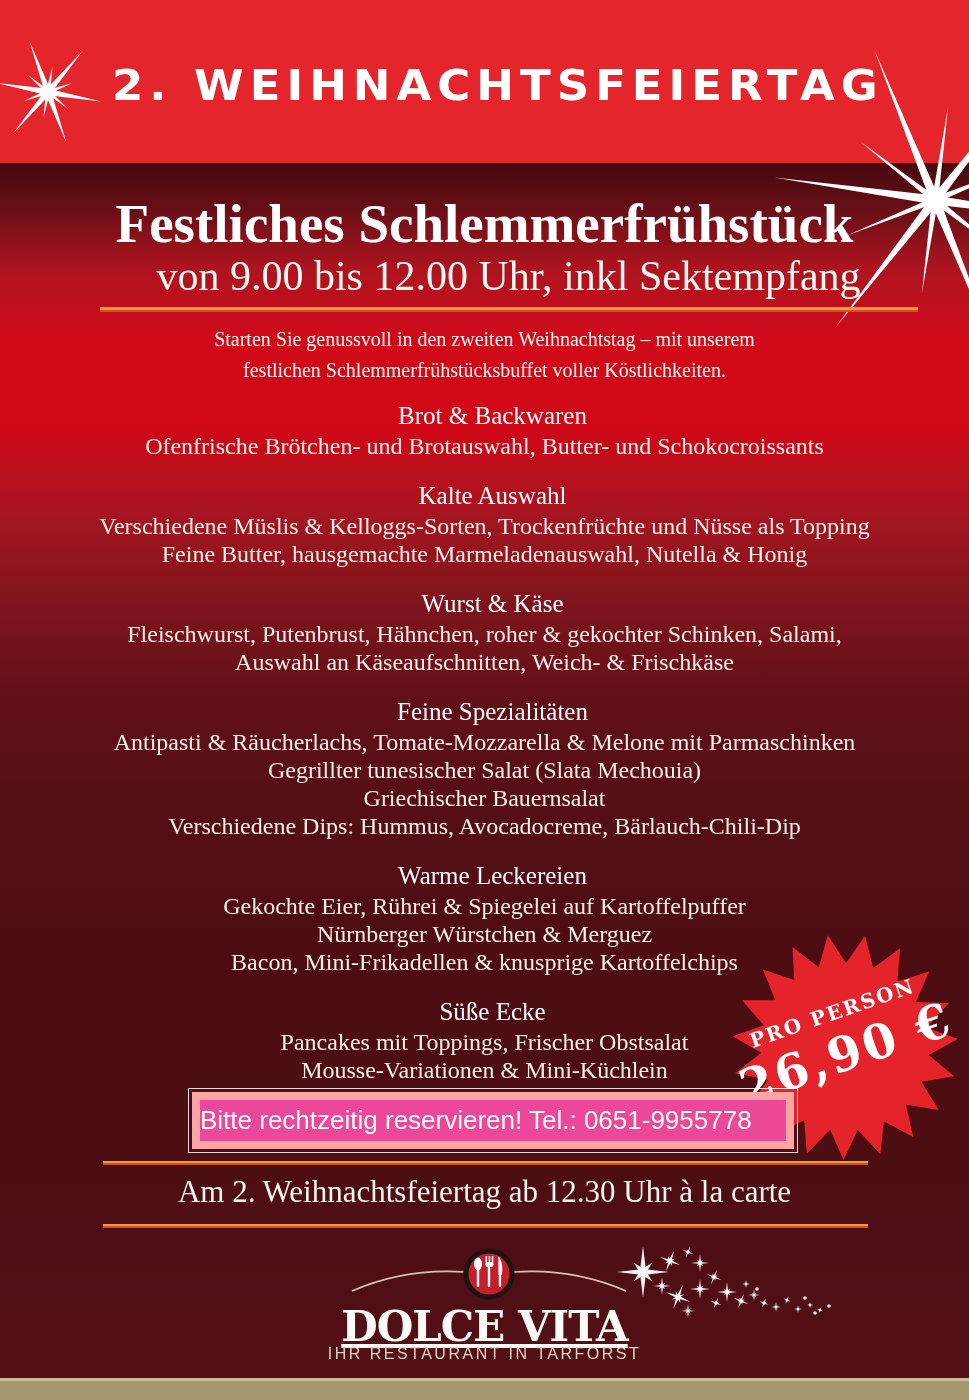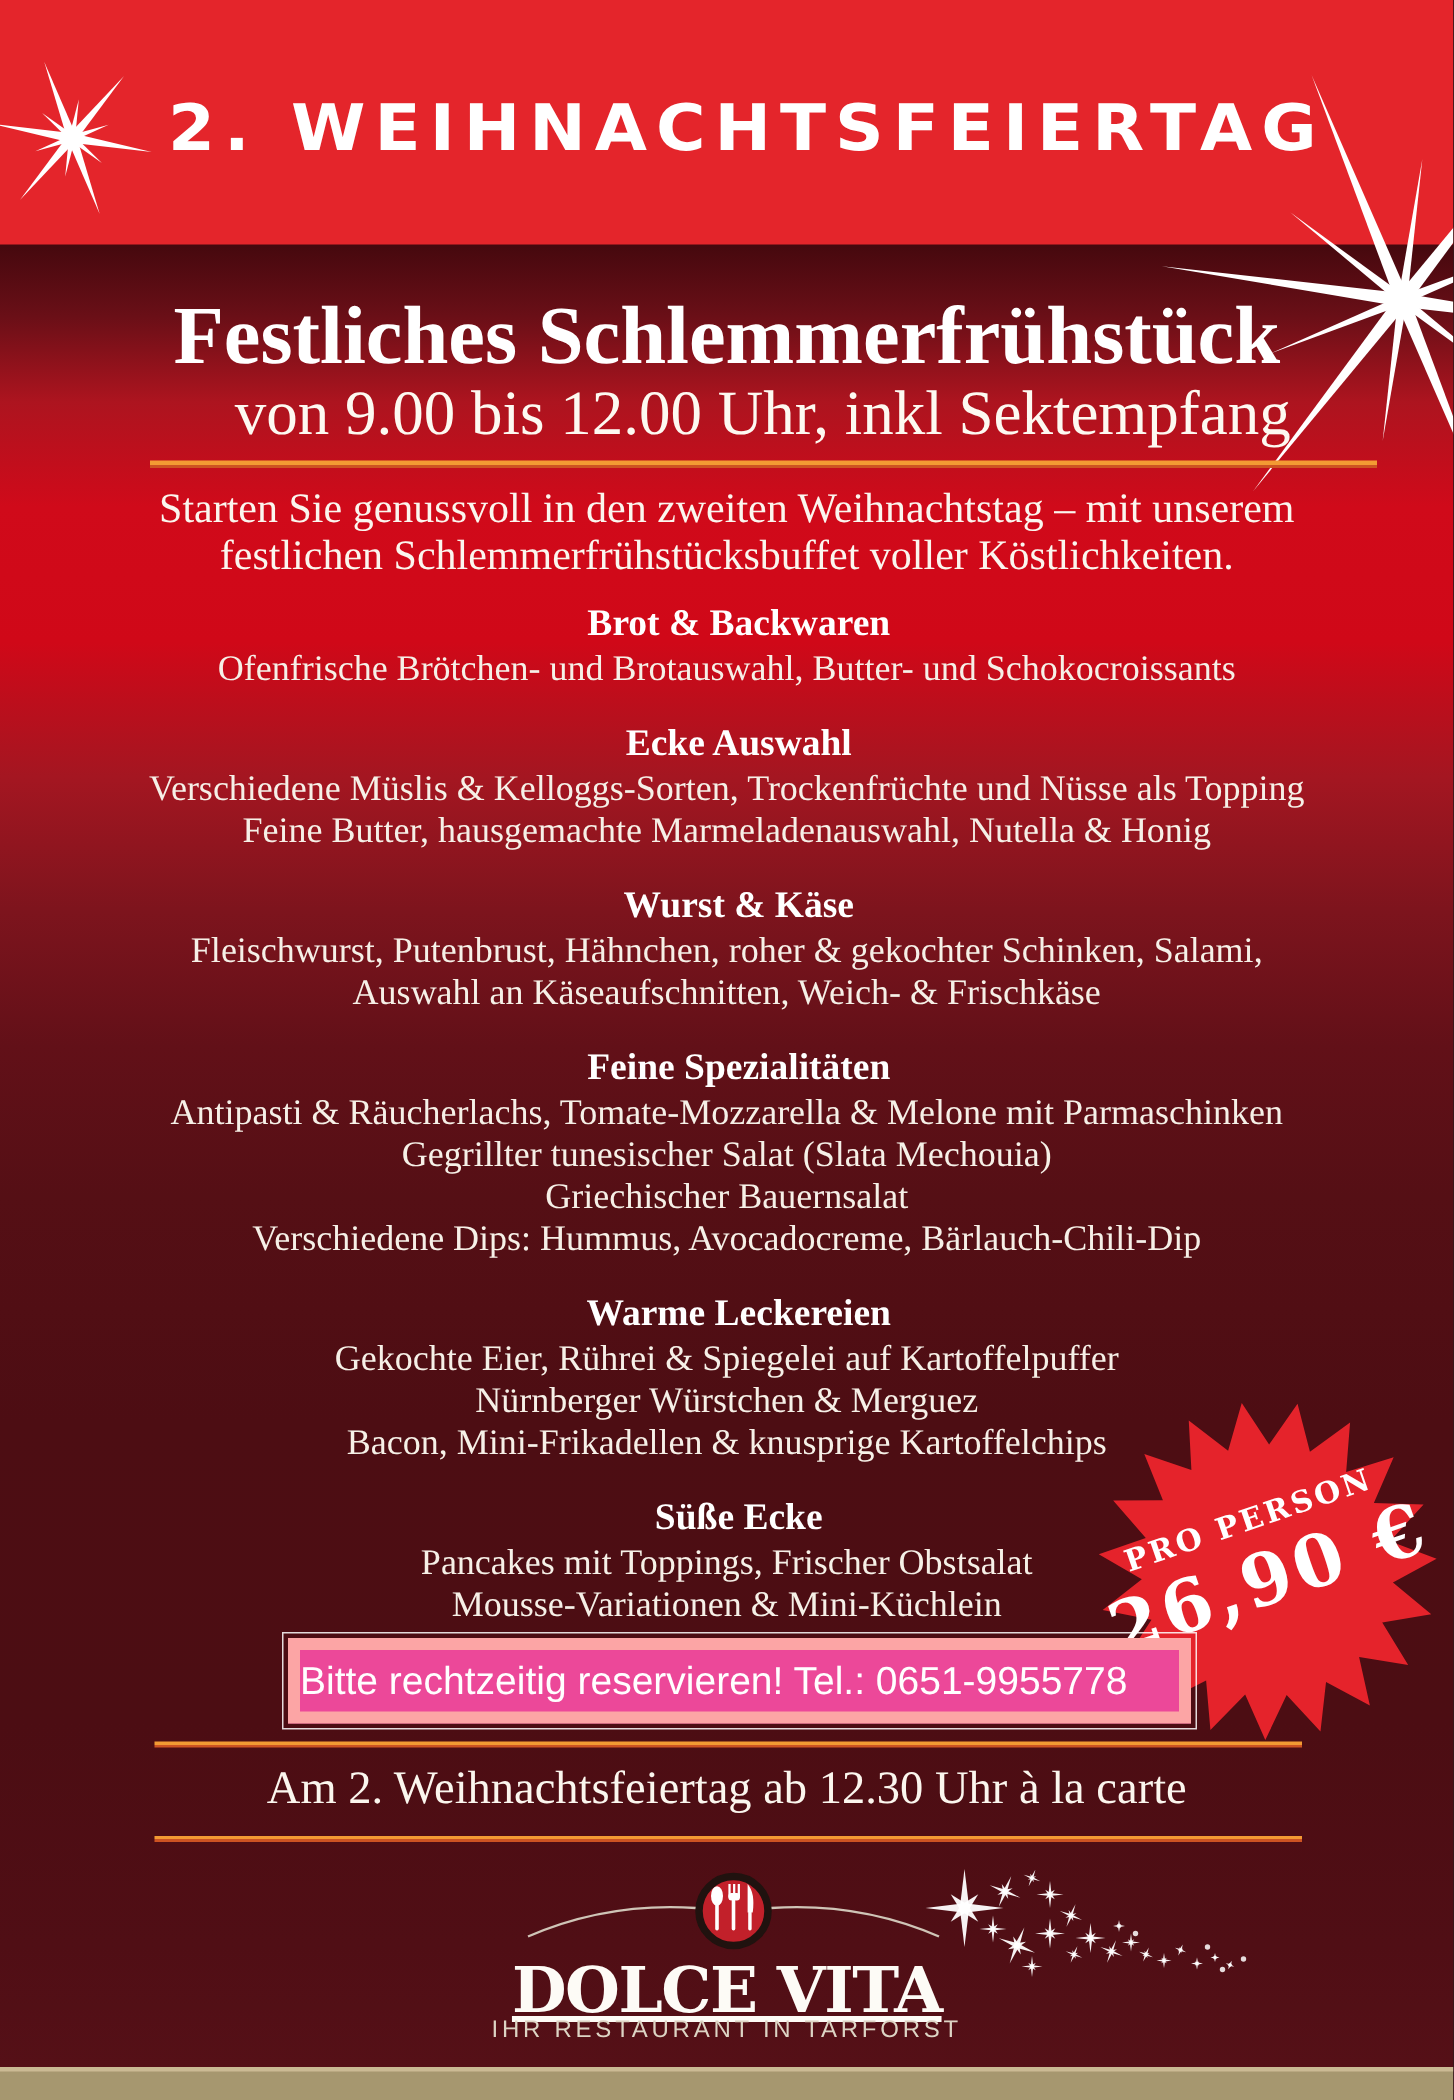--- a/index.html
+++ b/index.html
@@ -36,28 +36,28 @@
   .hero-subtitle{
     position:absolute;left:0;top:252px;width:969px;text-align:center;
     font-size:42px;color:#fdf9f1;font-weight:normal;margin-left:24px;
   }
   .rule{
     position:absolute;left:100px;top:307px;width:818px;height:5px;
     background:linear-gradient(180deg,#f39a33 0 55%,#cd5322 55% 100%);
   }
   .intro{
     position:absolute;left:0;top:324px;width:969px;text-align:center;
-    font-size:28px;line-height:31px;color:#fbf6ee;
+    font-size:20px;line-height:31px;color:#fbf6ee;
   }
   .menu{
     position:absolute;left:0;top:402px;width:969px;text-align:center;
   }
   .menu-section{margin-bottom:22px;}
   .menu-heading{
-    font-size:25px;line-height:28px;font-weight:bold;color:#ffffff;margin-bottom:2px;padding-left:16px;
+    font-size:25px;line-height:28px;font-weight:normal;color:#ffffff;margin-bottom:2px;padding-left:16px;
   }
   .menu-line{font-size:24px;line-height:28px;color:#f6f0e7;}
 
   .badge-text{
     position:absolute;left:715px;top:985px;width:260px;height:130px;z-index:4;
     transform:rotate(-19deg);text-align:center;color:#ffffff;pointer-events:none;
   }
   .badge-label{
     font-size:20px;font-weight:bold;letter-spacing:2px;margin-top:14px;
     font-family:"DejaVu Serif", serif;
@@ -319,21 +319,21 @@
     </div>
 
     <div class="menu">
 
       <div class="menu-section">
         <div class="menu-heading">Brot &amp; Backwaren</div>
         <div class="menu-line">Ofenfrische Brötchen- und Brotauswahl, Butter- und Schokocroissants</div>
       </div>
 
       <div class="menu-section">
-        <div class="menu-heading">Ecke Auswahl</div>
+        <div class="menu-heading">Kalte Auswahl</div>
         <div class="menu-line">Verschiedene Müslis &amp; Kelloggs-Sorten, Trockenfrüchte und Nüsse als Topping</div>
         <div class="menu-line">Feine Butter, hausgemachte Marmeladenauswahl, Nutella &amp; Honig</div>
       </div>
 
       <div class="menu-section">
         <div class="menu-heading">Wurst &amp; Käse</div>
         <div class="menu-line">Fleischwurst, Putenbrust, Hähnchen, roher &amp; gekochter Schinken, Salami,</div>
         <div class="menu-line">Auswahl an Käseaufschnitten, Weich- &amp; Frischkäse</div>
       </div>
 

